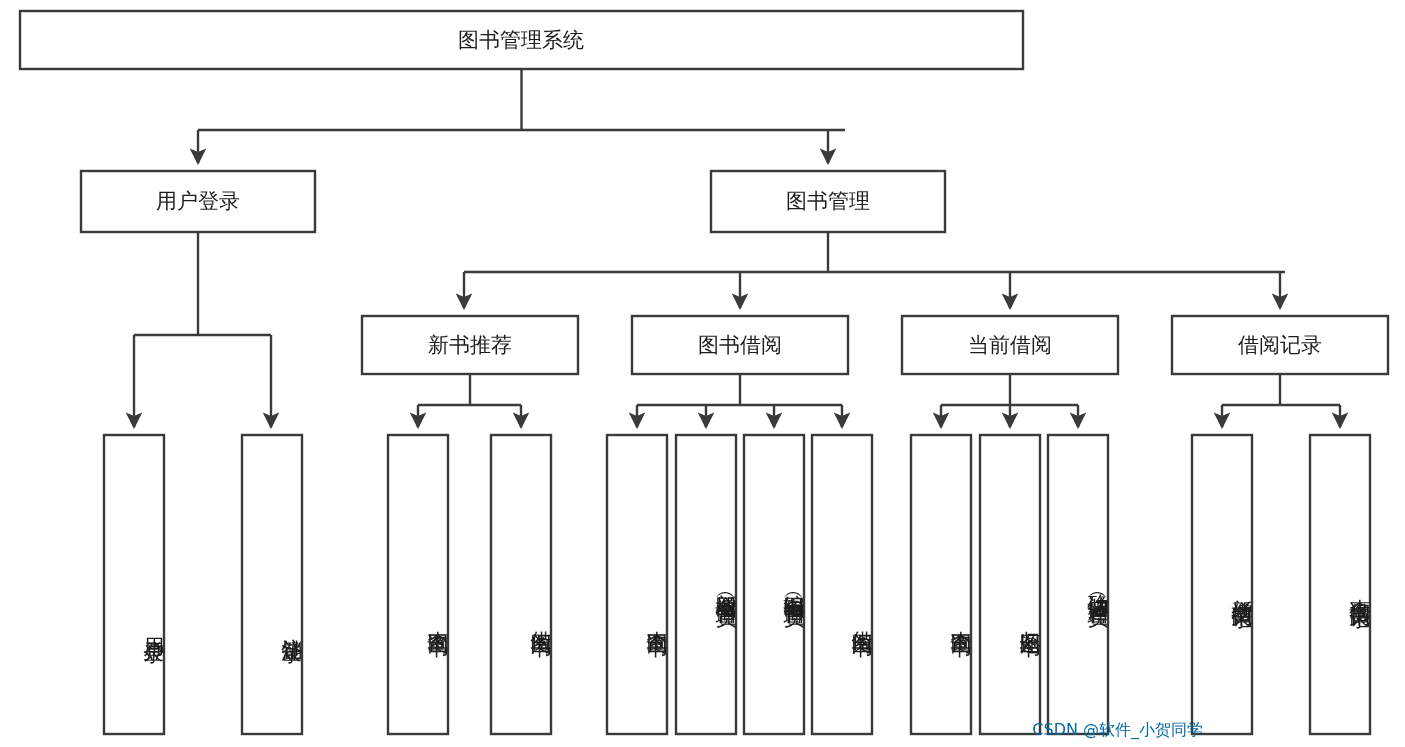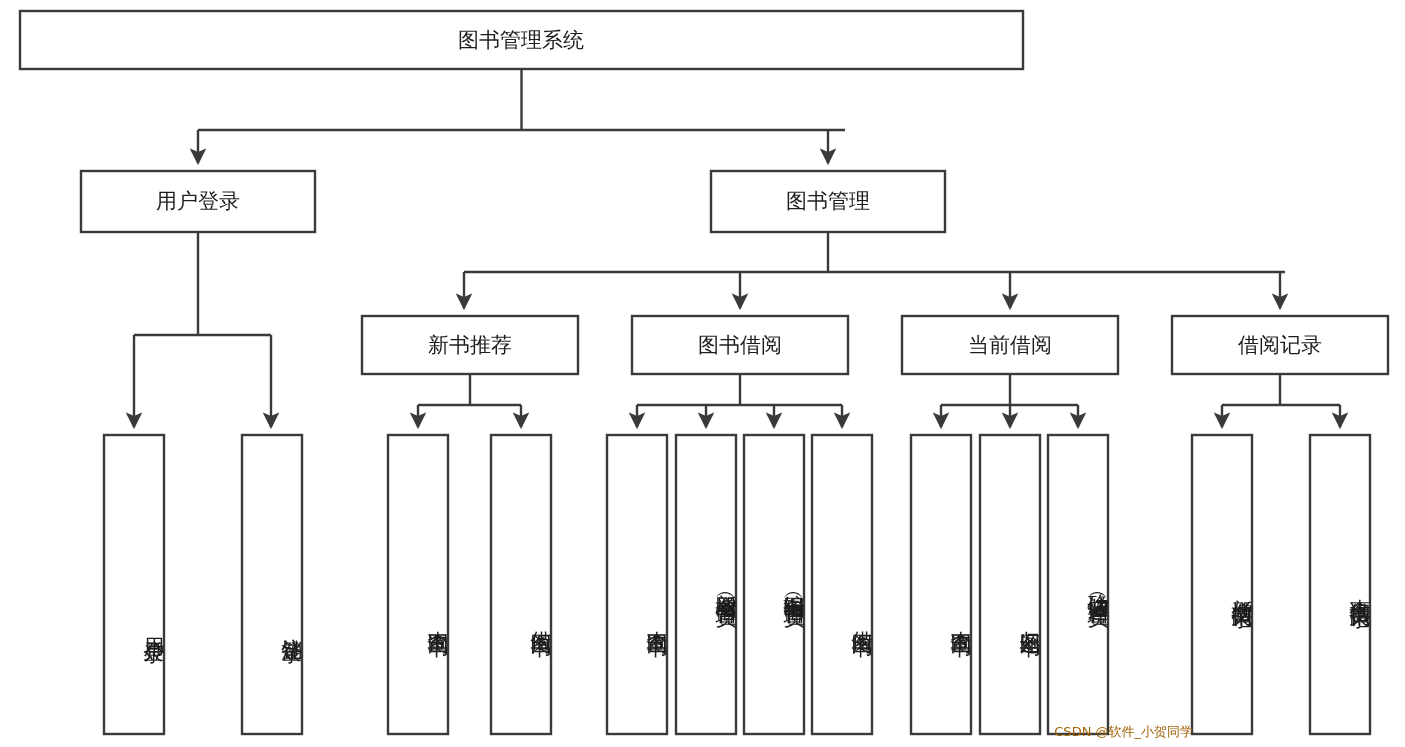--- a/index.html
+++ b/index.html
@@ -56,25 +56,25 @@
     color: #1d1d1d;
     letter-spacing: 2px;
     display: flex;
     align-items: flex-start;
     justify-content: center;
     white-space: nowrap;
     pointer-events: none;
   }
   .watermark {
     position: absolute;
-    right: 20px;
+    right: 10px;
     bottom: 6px;
     font-family: "DejaVu Sans", "Liberation Sans", sans-serif;
-    font-size: 13px;
-    color: #a16207;
+    font-size: 16px;
+    color: #0369a1;
     white-space: nowrap;
   }
 </style>
 </head>
 <body>
 
 <div id="diagram-root">
 
   <svg id="flow-svg" viewBox="0 0 1405 747">
     <defs>

